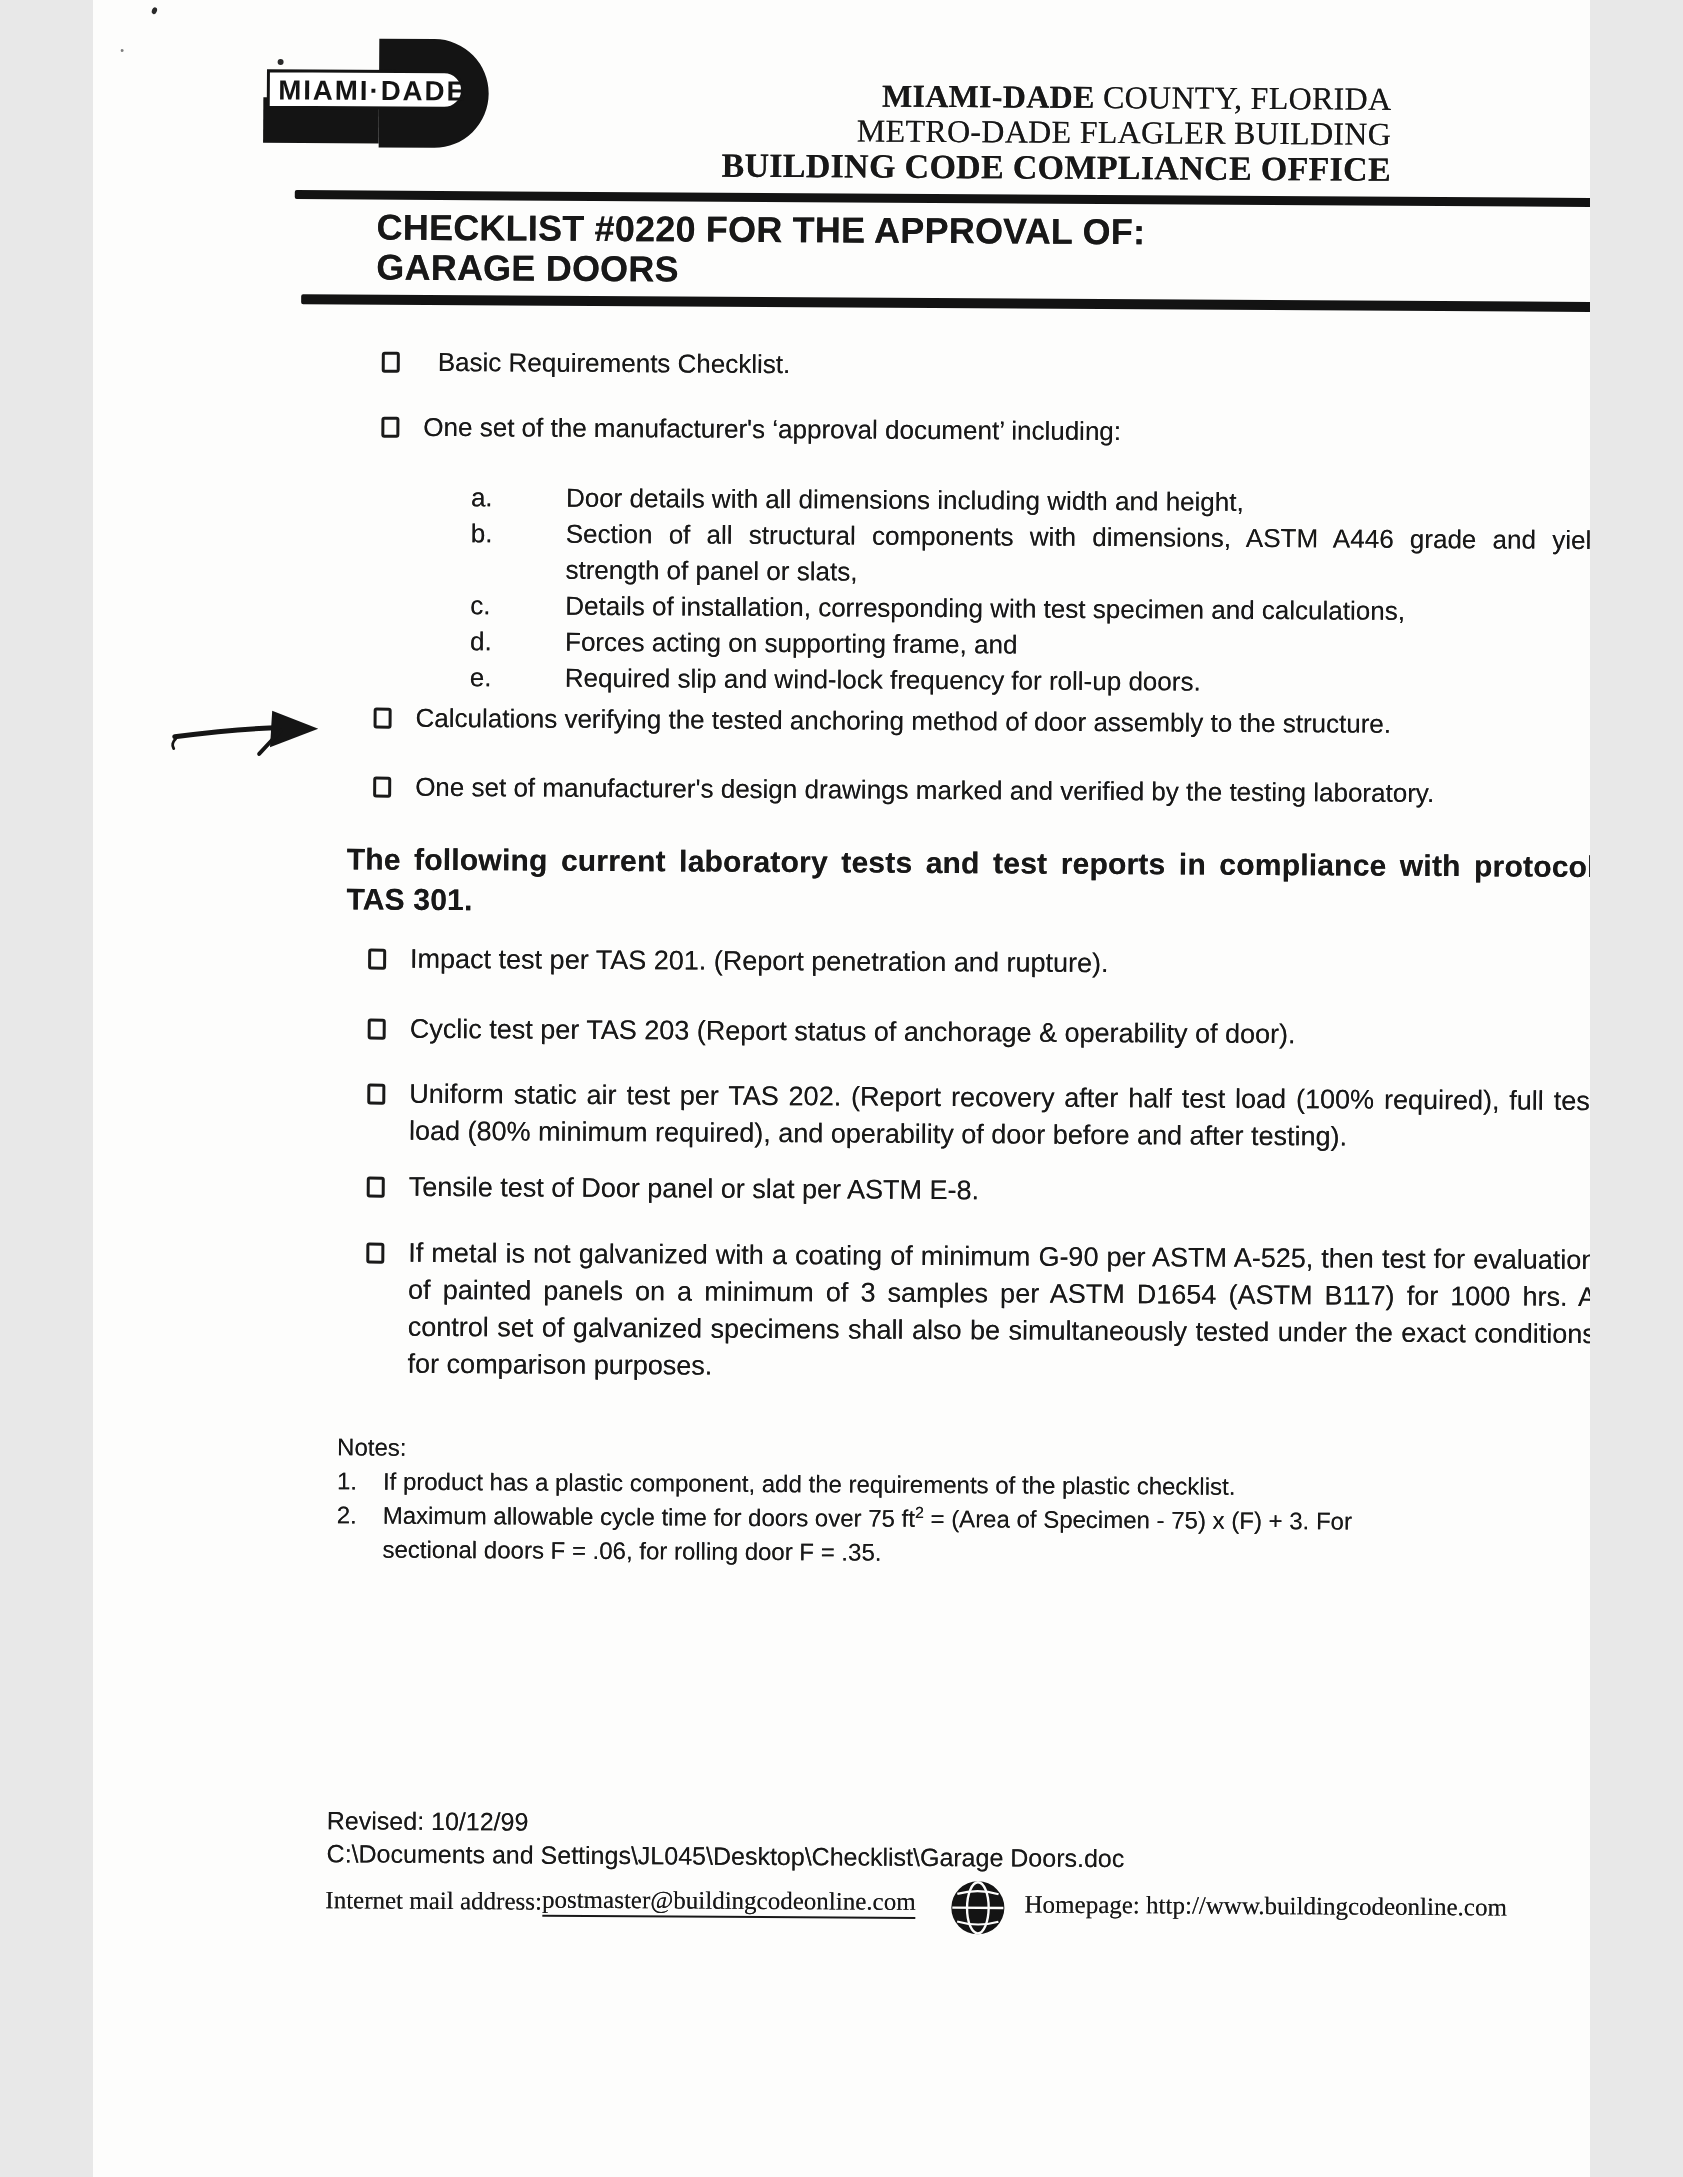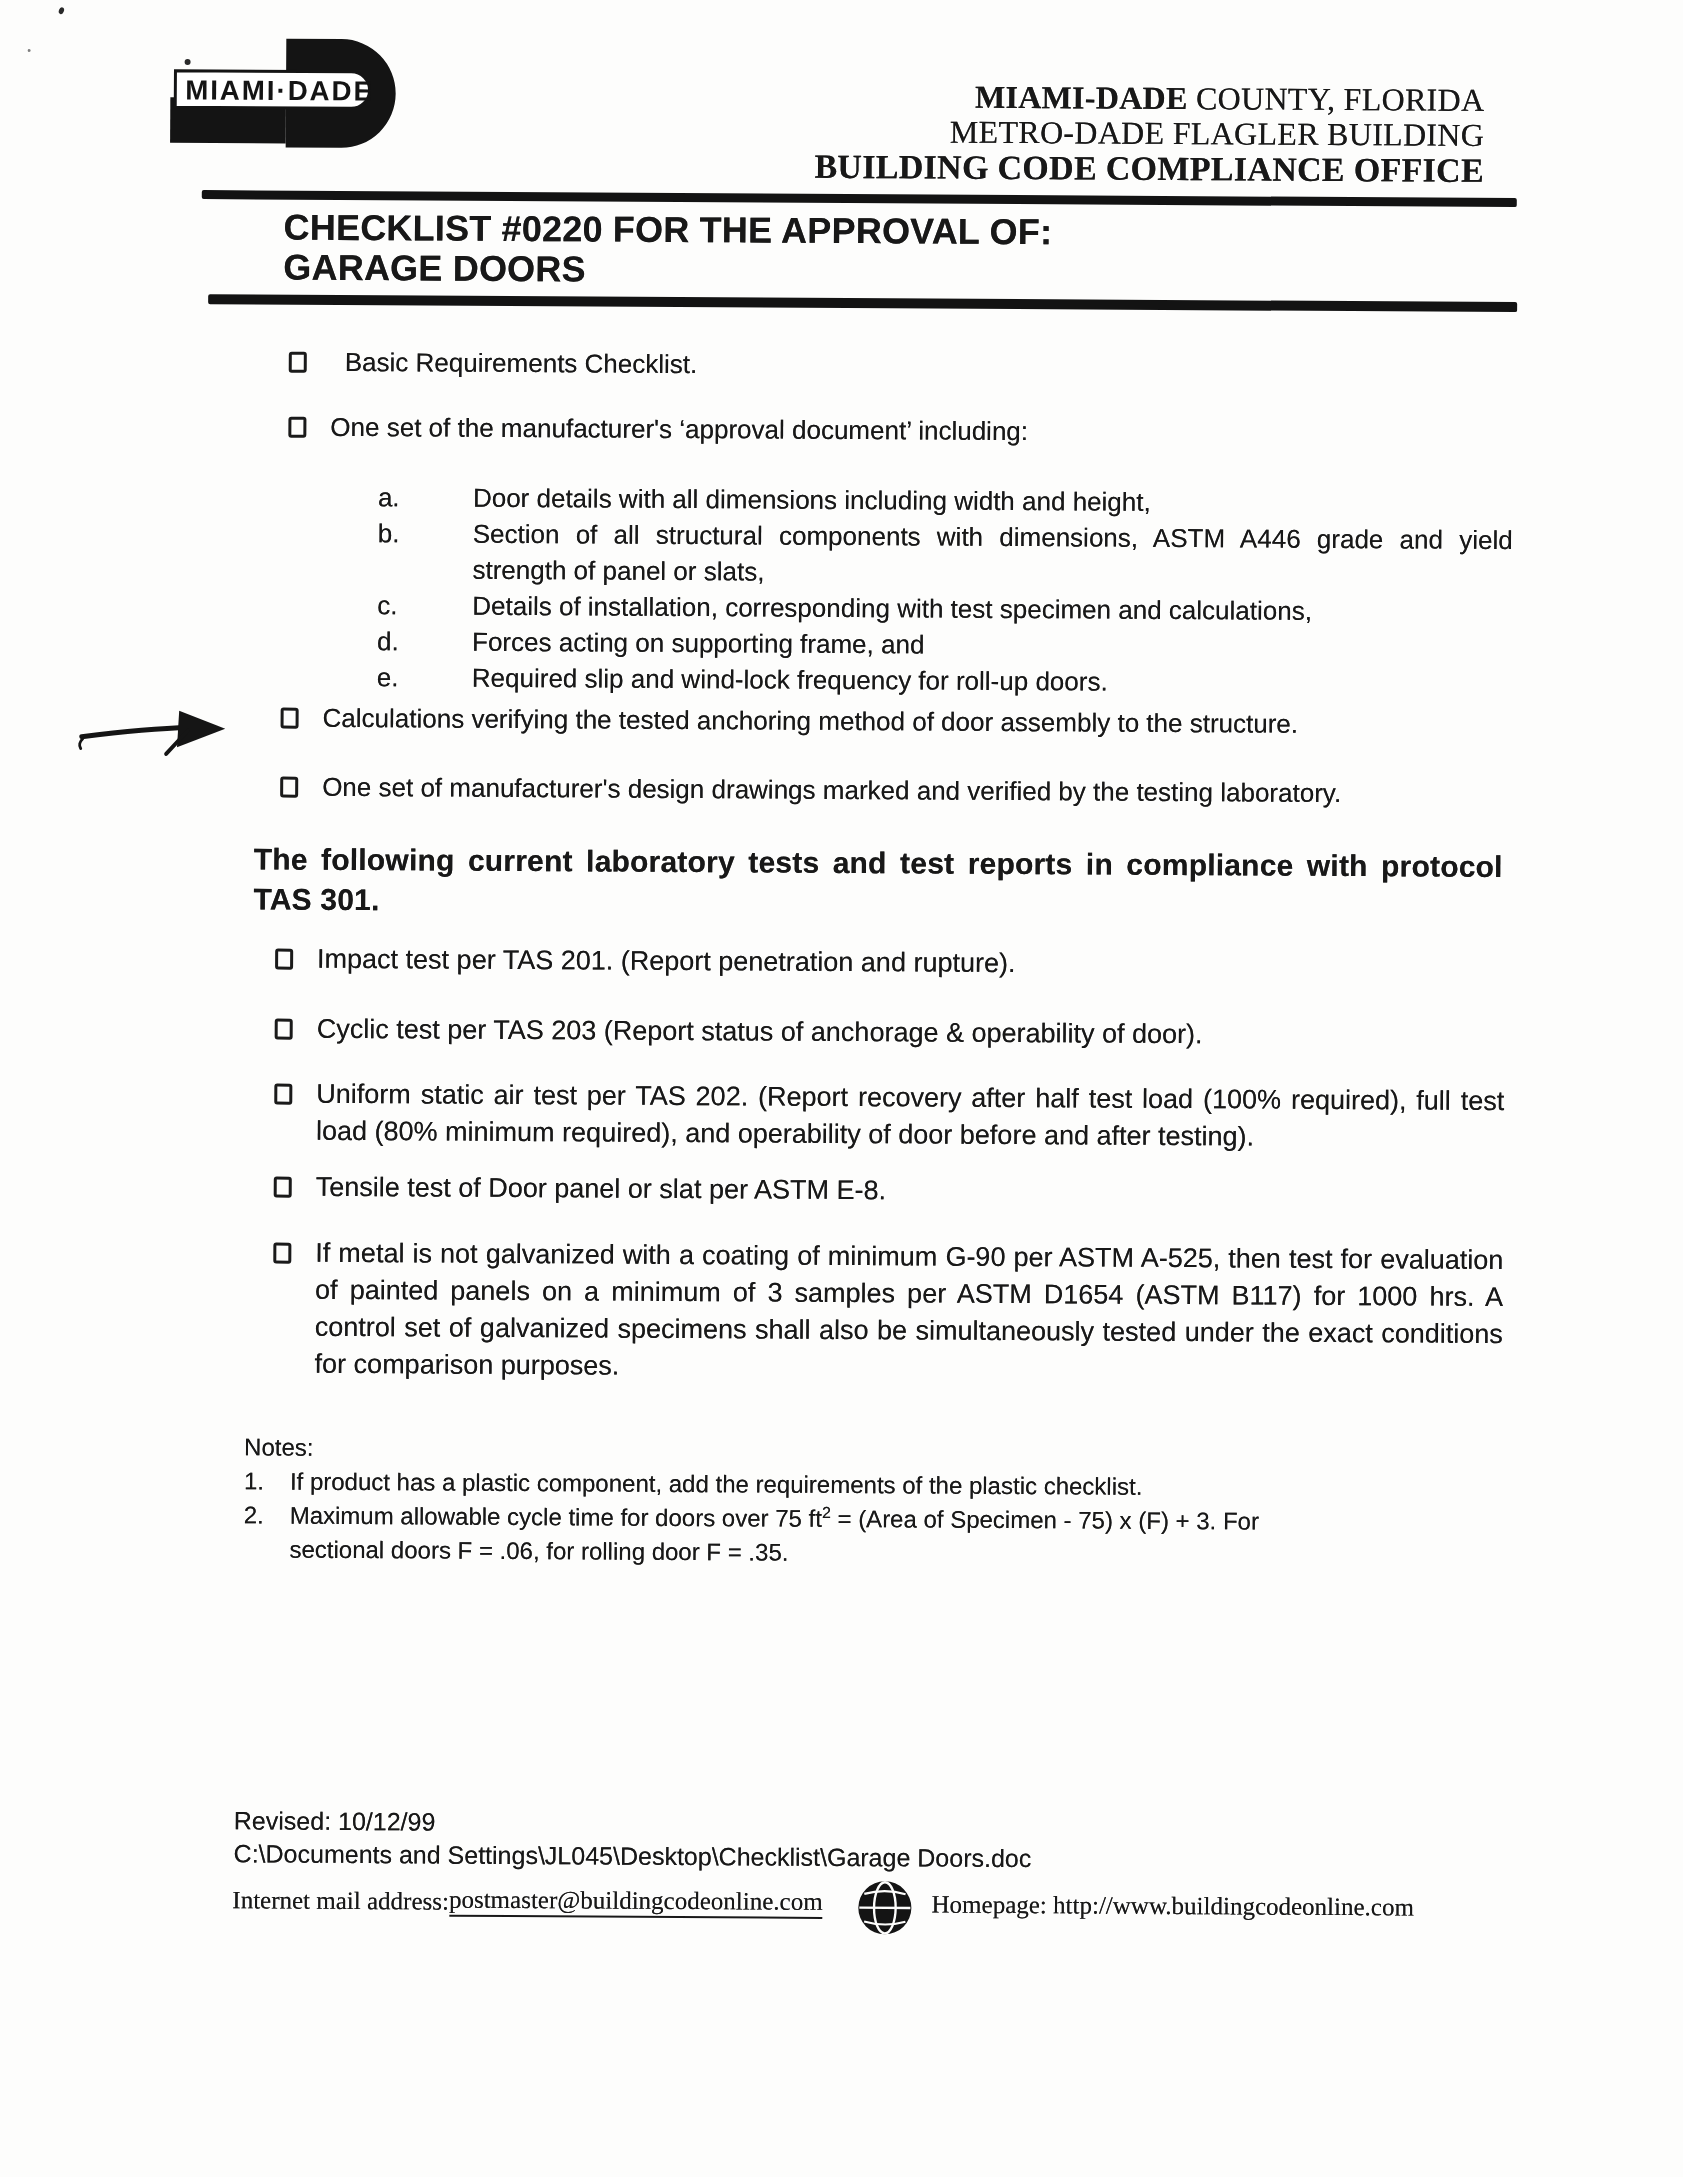--- a/index.html
+++ b/index.html
@@ -1,17 +1,17 @@
 <!DOCTYPE html>
 <html><head>
 <meta charset="utf-8">
 <style>
   html,body { margin:0; padding:0; background:#e8e8e8; }
   .page {
-    position:relative; width:1683px; height:2177px; margin:0 auto;
+    position:relative; width:1497px; height:2177px; margin:0 auto;
     background:#fdfdfc; overflow:hidden;
     font-family:"Liberation Sans", sans-serif; color:#181818;
   }
   .tilt { position:absolute; inset:0; transform:rotate(0.35deg); transform-origin:842px 0px; }
   .abs { position:absolute; }
   .txtsh { text-shadow:0 0 0.6px rgba(20,20,20,0.75); }
 
   
   .letterhead { top:79px; right:198px; text-align:right;
     font-family:"Liberation Serif", serif; font-size:32px; line-height:35px; letter-spacing:0.3px; }

